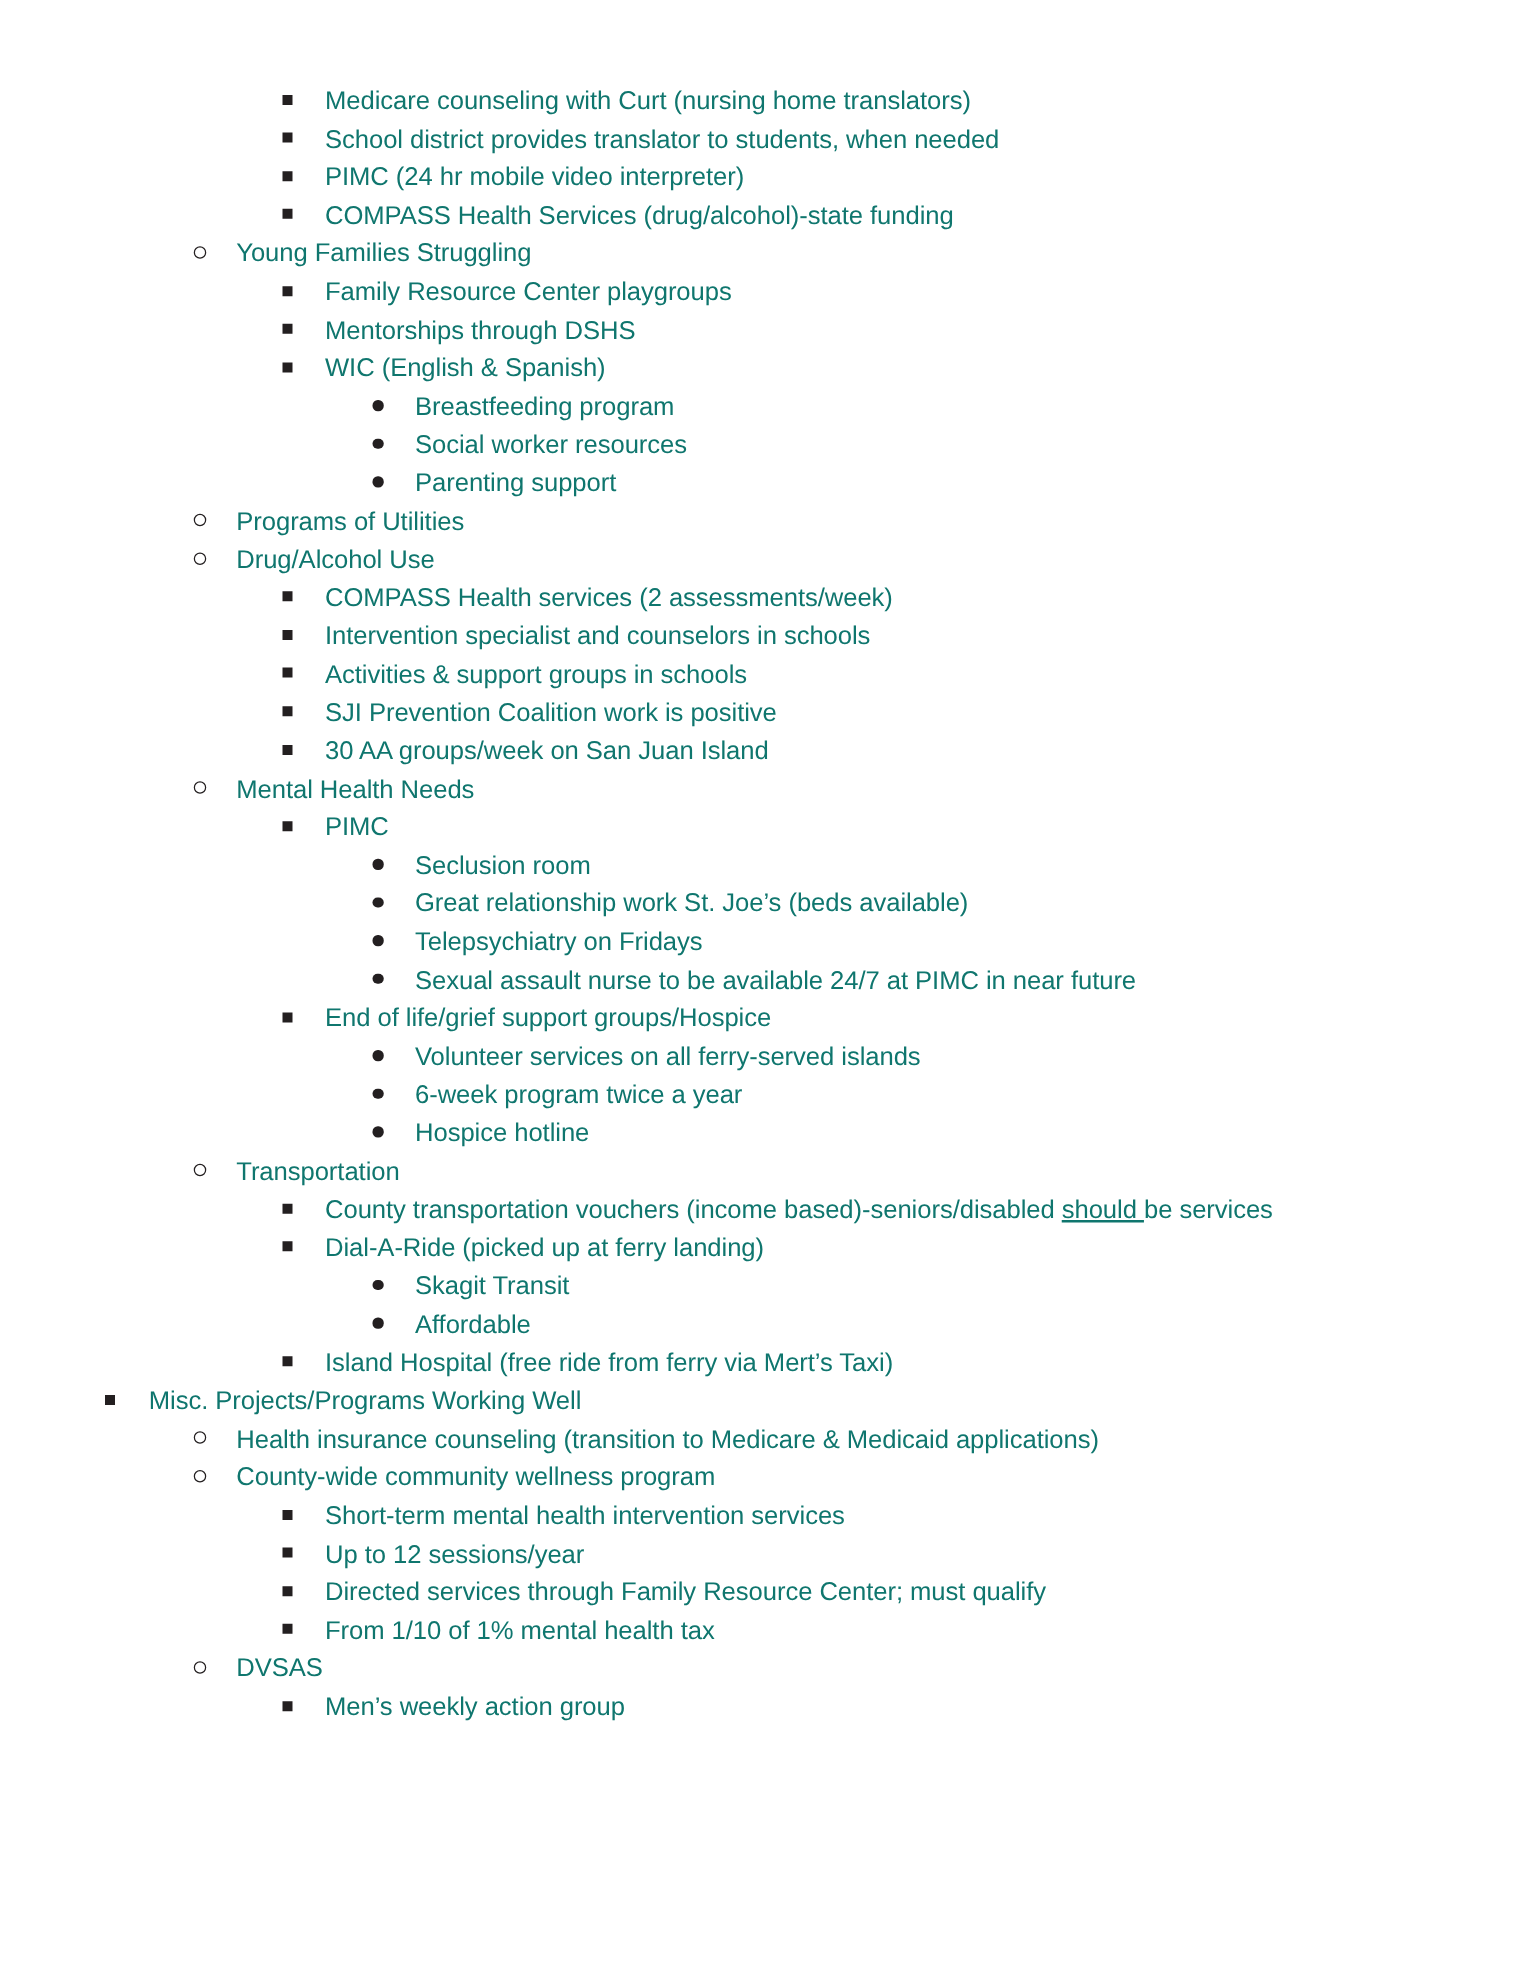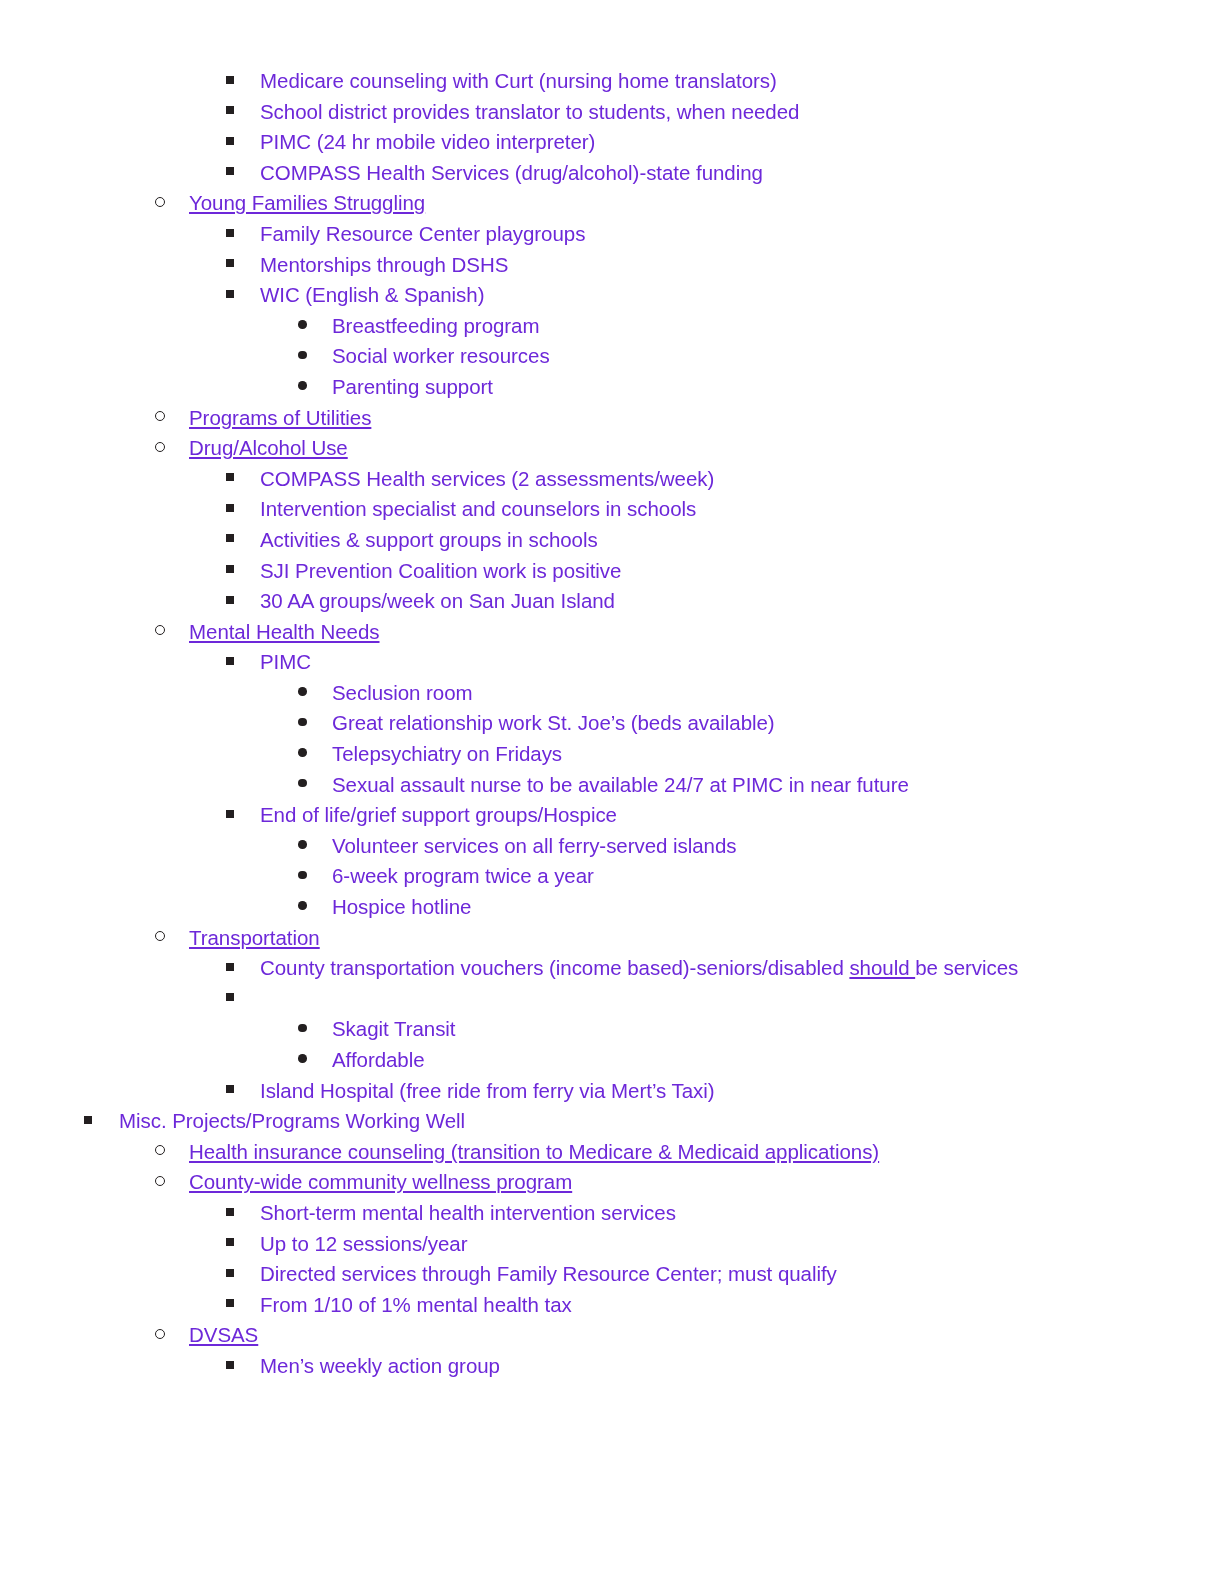--- a/index.html
+++ b/index.html
@@ -37,28 +37,28 @@
     text-align: left;
     font-size: 20.5px;
     color: #231f20;
   }
   .txt {
     position: absolute;
     top: 0;
     line-height: 30.6px;
     font-size: 20.5px;
     letter-spacing: -0.05px;
-    color: #6d28d9;
+    color: #0f766e;
   }
   
   .lvl1 > .bullet { left: 84px;  font-size: 13px; }
   .lvl1 > .txt    { left: 119px; }
 
   .lvl2 > .bullet { left: 155px; font-size: 17px; }
-  .lvl2 > .txt    { left: 189px; text-decoration: underline; }
+  .lvl2 > .txt    { left: 189px; }
 
   .lvl3 > .bullet { left: 226px; font-size: 13px; }
   .lvl3 > .txt    { left: 260px; }
 
   .lvl4 > .bullet { left: 298px; font-size: 17px; }
   .lvl4 > .txt    { left: 332px; }
 
   
   .b-square {
     display: inline-block;
@@ -212,20 +212,21 @@
       <div class="li lvl2">
         <span class="bullet"><span class="b-circle-hollow"></span></span>
         <span class="txt">Transportation</span>
       </div>
       <div class="li lvl3">
         <span class="bullet"><span class="b-square"></span></span>
         <span class="txt"><span>County transportation vouchers (income based)-seniors/disabled </span><span class="u">should </span><span>be services</span></span>
       </div>
       <div class="li lvl3">
         <span class="bullet"><span class="b-square"></span></span>
+        <span class="txt">Dial-A-Ride (picked up at ferry landing)</span>
       </div>
       <div class="li lvl4">
         <span class="bullet"><span class="b-disc"></span></span>
         <span class="txt">Skagit Transit</span>
       </div>
       <div class="li lvl4">
         <span class="bullet"><span class="b-disc"></span></span>
         <span class="txt">Affordable</span>
       </div>
       <div class="li lvl3">

